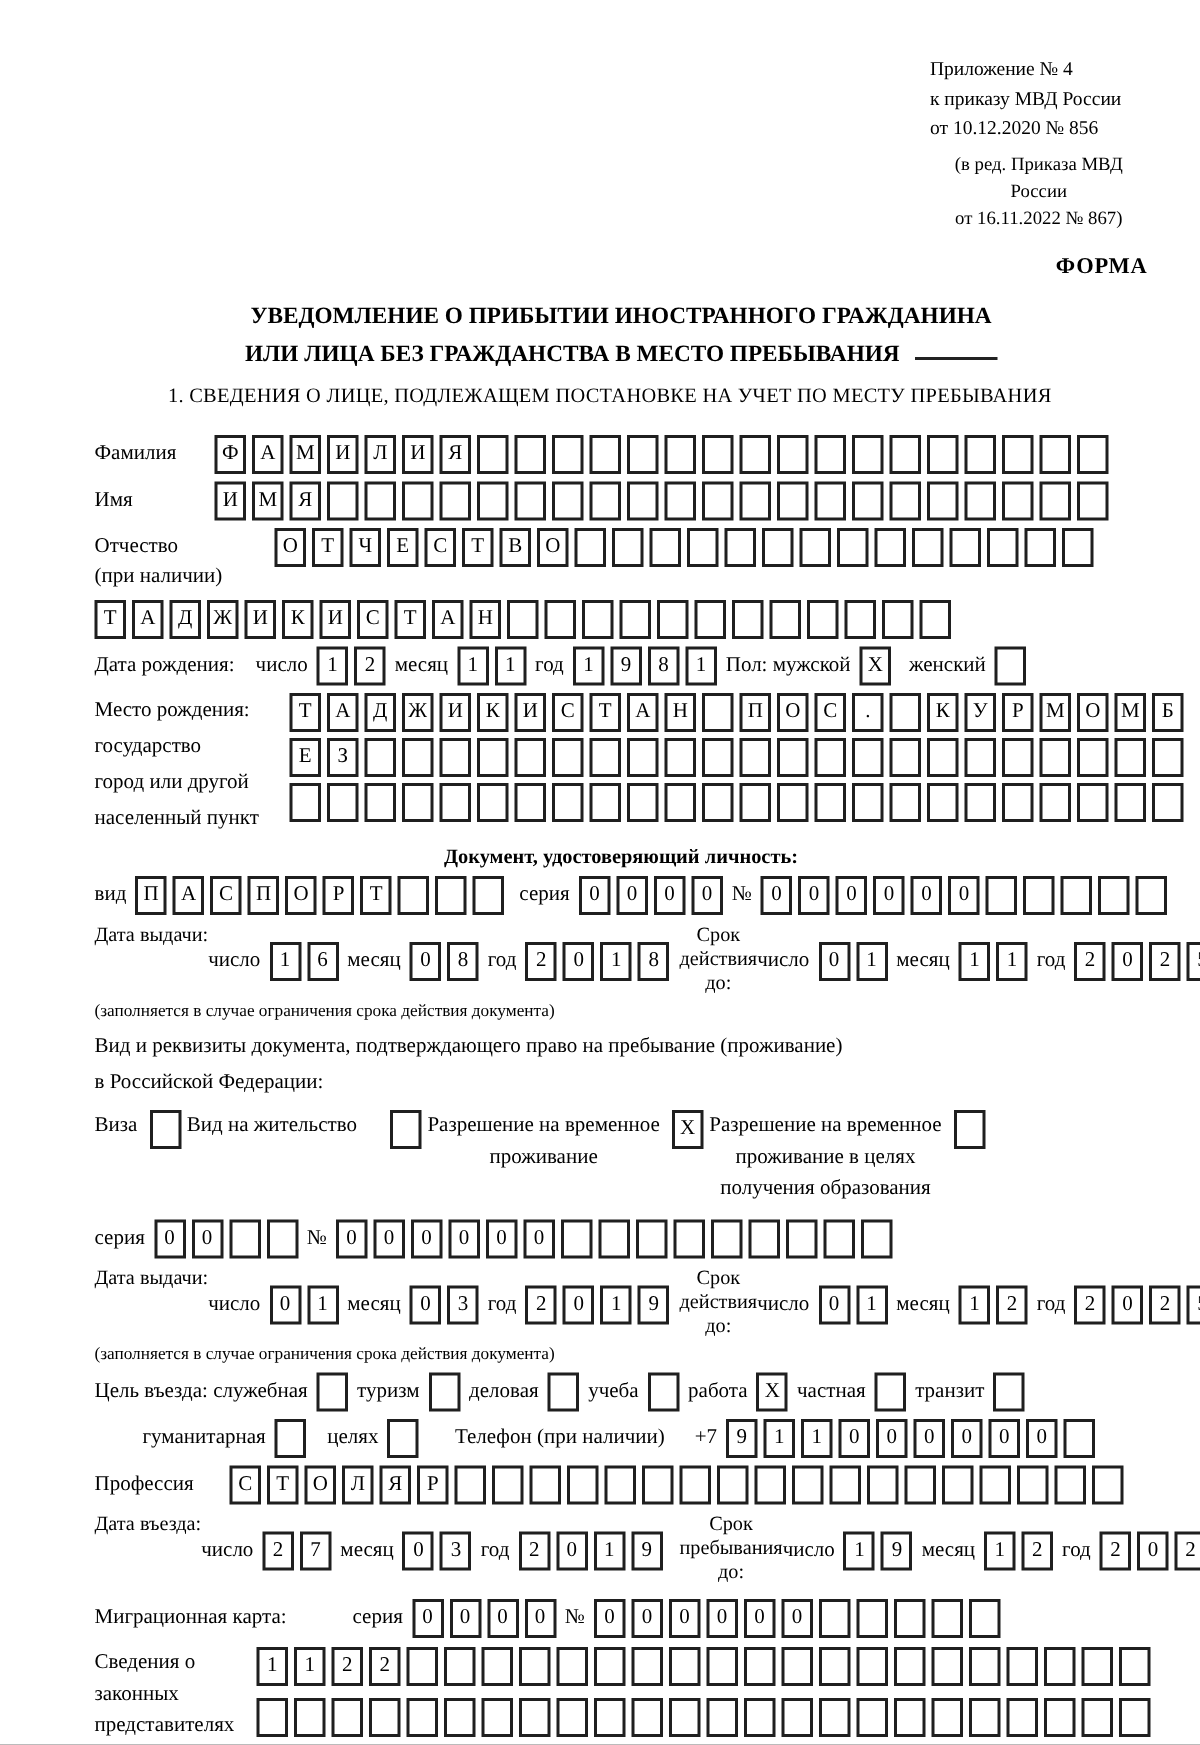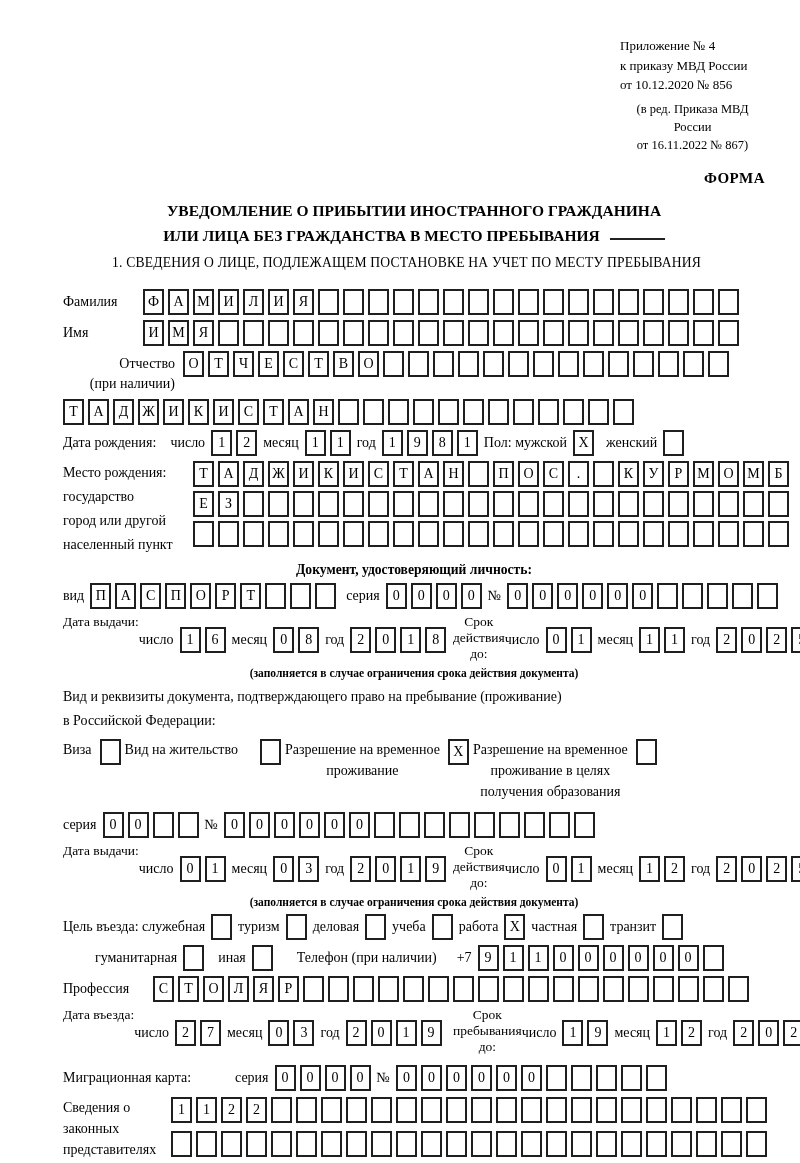--- a/index.html
+++ b/index.html
@@ -25,36 +25,36 @@
   .w72{width:72px;}
   .cells{display:flex;gap:4px;flex:none;}
   .cell{
     width:21px;height:26px;border:2px solid #1f1f1f;box-sizing:border-box;
     display:flex;align-items:center;justify-content:center;
     font-size:14px;background:#fff;flex:none;
   }
   .ilbl{flex:none;}
   
   .row.top{align-items:flex-start;}
-  .lblcol{flex:none;line-height:20px;padding-top:3px;text-align:right;}
+  .lblcol{flex:none;line-height:20px;padding-top:3px;}
   
   .multirow{display:flex;align-items:flex-start;margin-bottom:5px;gap:8px;}
   .stackcells{display:flex;flex-direction:column;gap:4px;}
   .mlbl{flex:none;line-height:24px;}
   .mlbl6{flex:none;line-height:21px;width:100px;}
   
   .subhdr{text-align:center;font-weight:bold;font-size:13.6px;margin:3px 0 5px 0;}
   
   .datepair{display:flex;margin-bottom:2px;}
   .dp-col{display:flex;}
   .dp-left{width:390px;flex:none;}
   .dp-right{flex:1;}
   .dp-head{text-align:center;font-size:13.5px;margin-bottom:3px;}
   .dp-row{display:flex;align-items:center;gap:6px;}
-  .note-right{text-align:center;font-size:11.5px;margin:2px 0 6px 0;white-space:nowrap;font-weight:bold;}
+  .note-right{text-align:left;font-size:11.5px;margin:2px 0 6px 0;white-space:nowrap;}
   
   .plain{font-size:14px;line-height:1.7;}
   
   .cbrow{display:flex;align-items:flex-start;gap:4px;margin:6px 0 10px 0;}
   .cbitem{display:flex;align-items:flex-start;gap:8px;}
   .cblines{text-align:center;line-height:21px;}
   .cbitem .cells{padding-top:0;}
   .purpose{flex-wrap:nowrap;}
   .phone-row{margin-left:32px;}
   .stack-gap8{gap:8px;}
@@ -551,21 +551,21 @@
       <span class="cells">
           <span class="cell"></span>
         </span>
     </div>
 
     <div class="row tight phone-row">
       <span class="ilbl">гуманитарная</span>
       <span class="cells">
           <span class="cell"></span>
         </span>
-      <span class="ilbl" style="margin-left:8px">иная</span>
+      <span class="ilbl" style="margin-left:8px">целях</span>
       <span class="cells">
           <span class="cell"></span>
         </span>
       <span class="ilbl" style="margin-left:18px">Телефон (при наличии)</span>
       <span class="ilbl" style="margin-left:14px">+7</span>
       <span class="cells">
           <span class="cell">9</span>
           <span class="cell">1</span>
           <span class="cell">1</span>
           <span class="cell">0</span>

